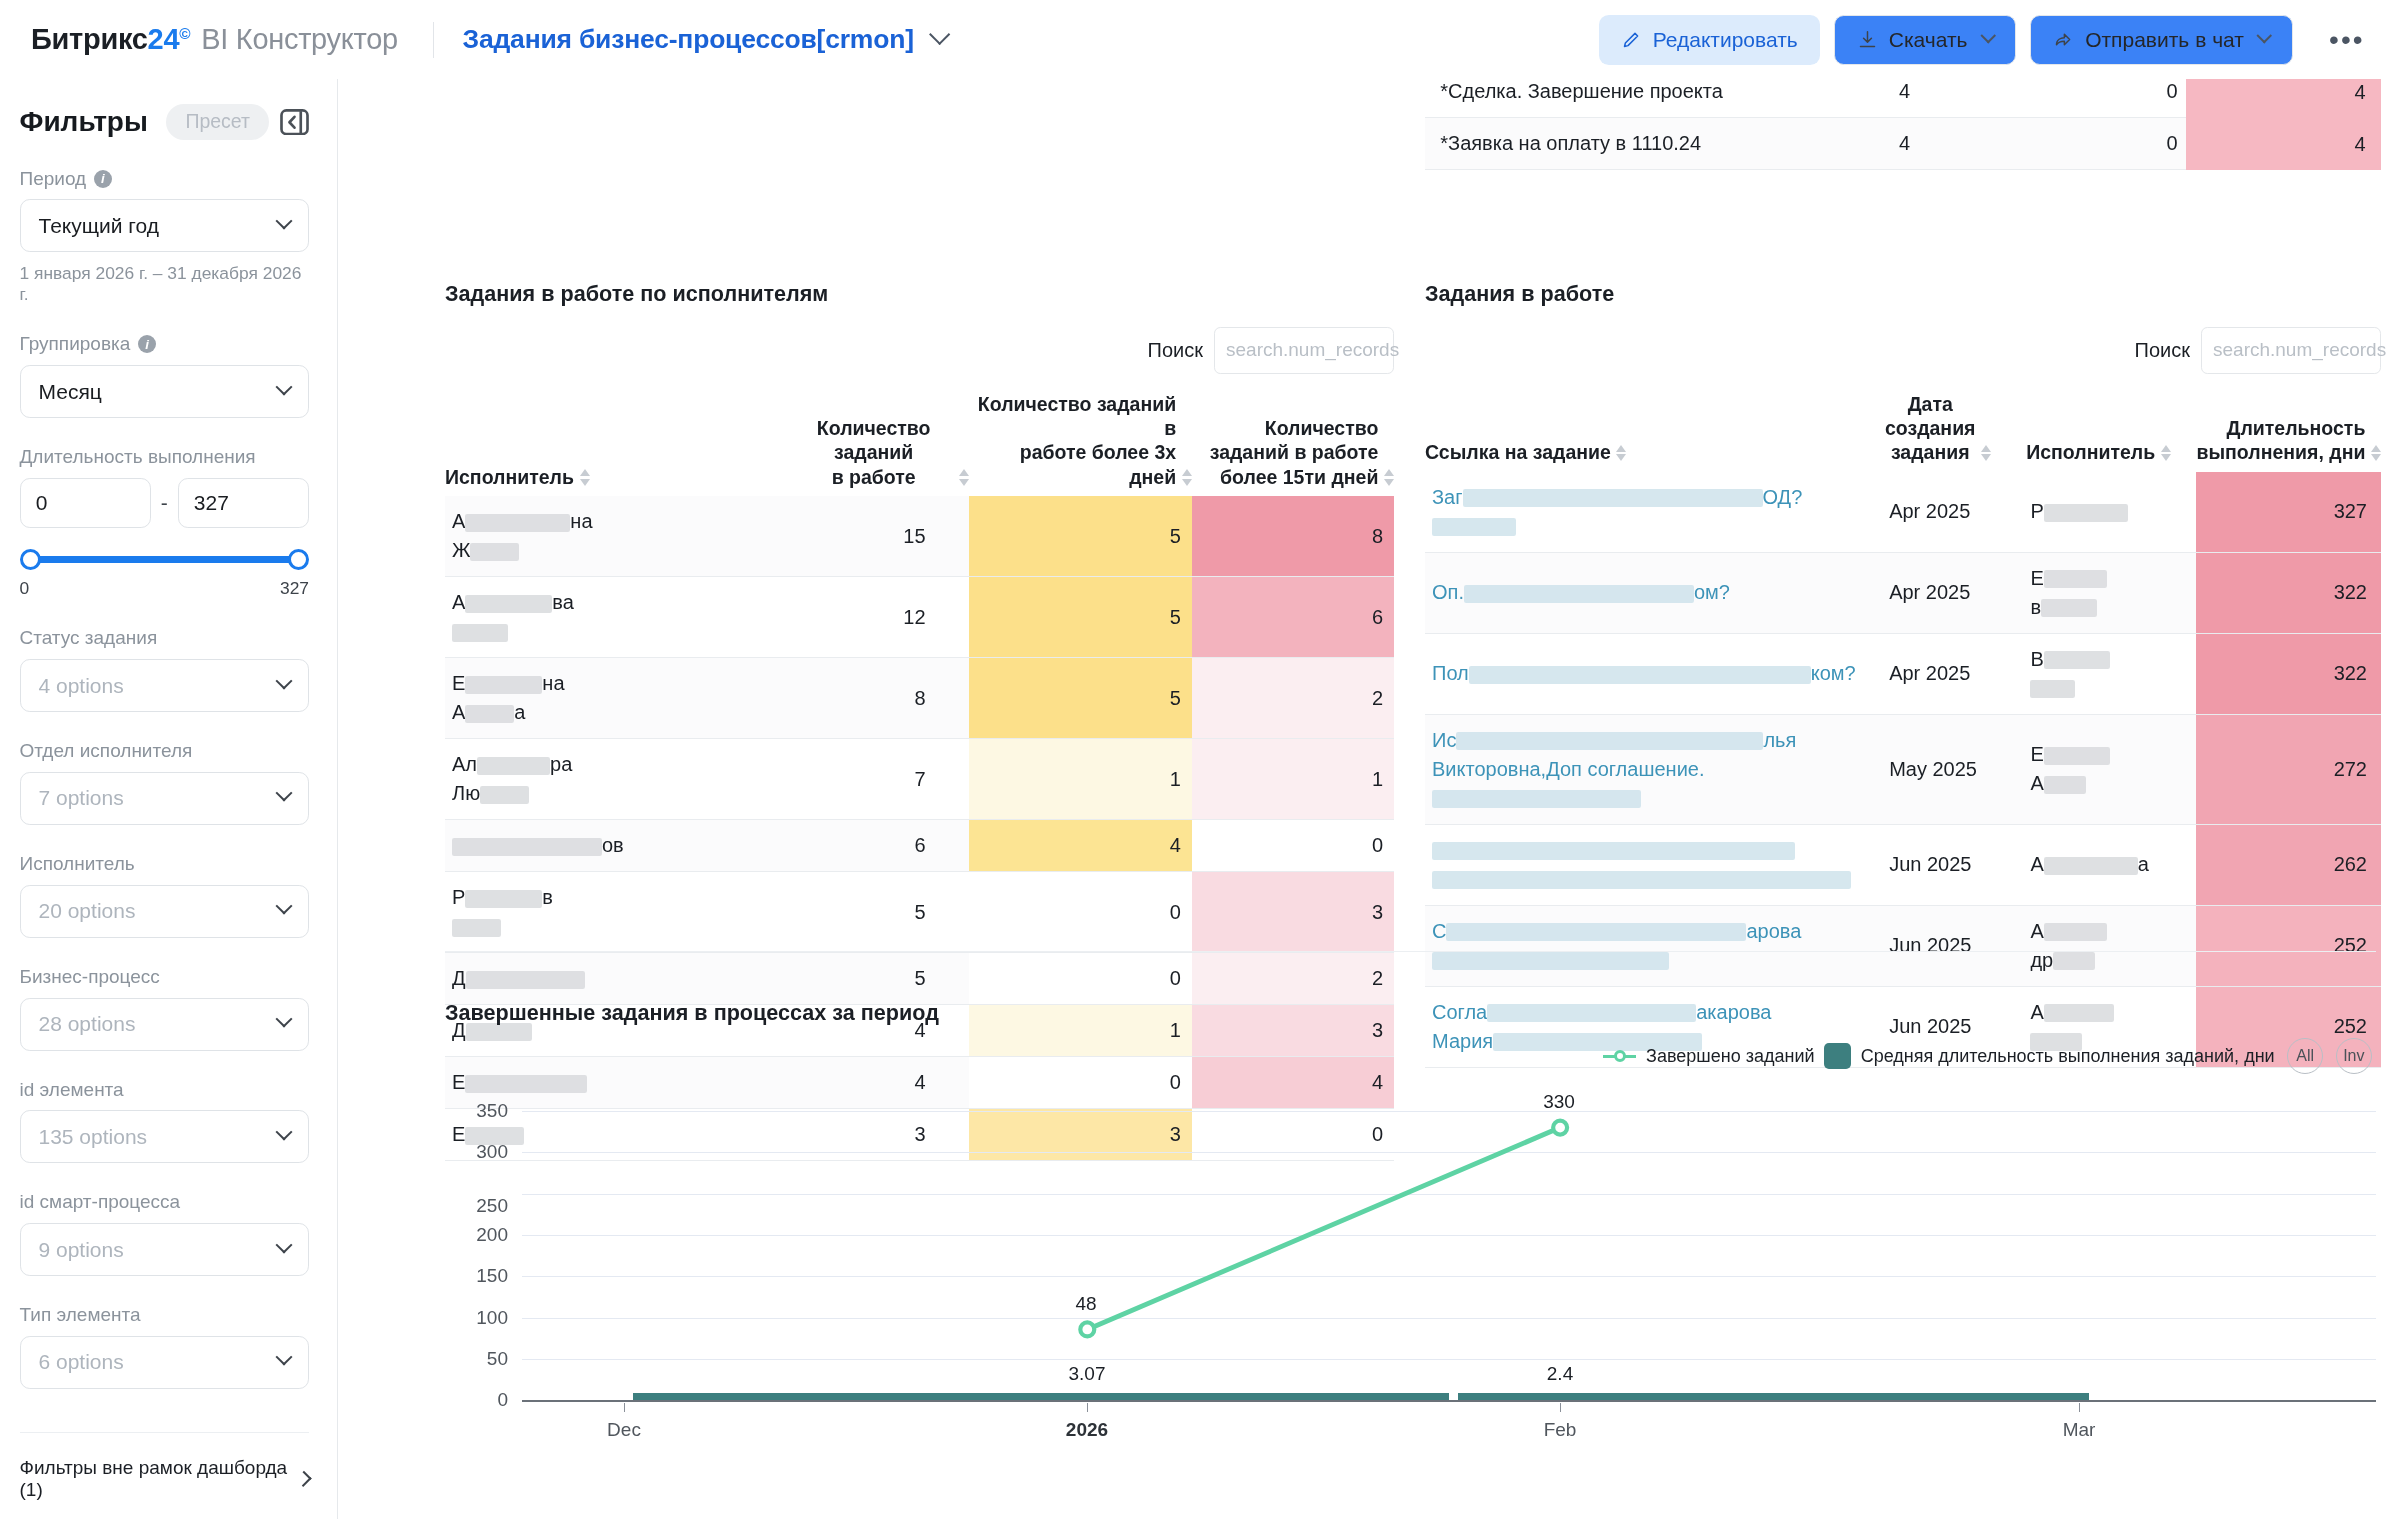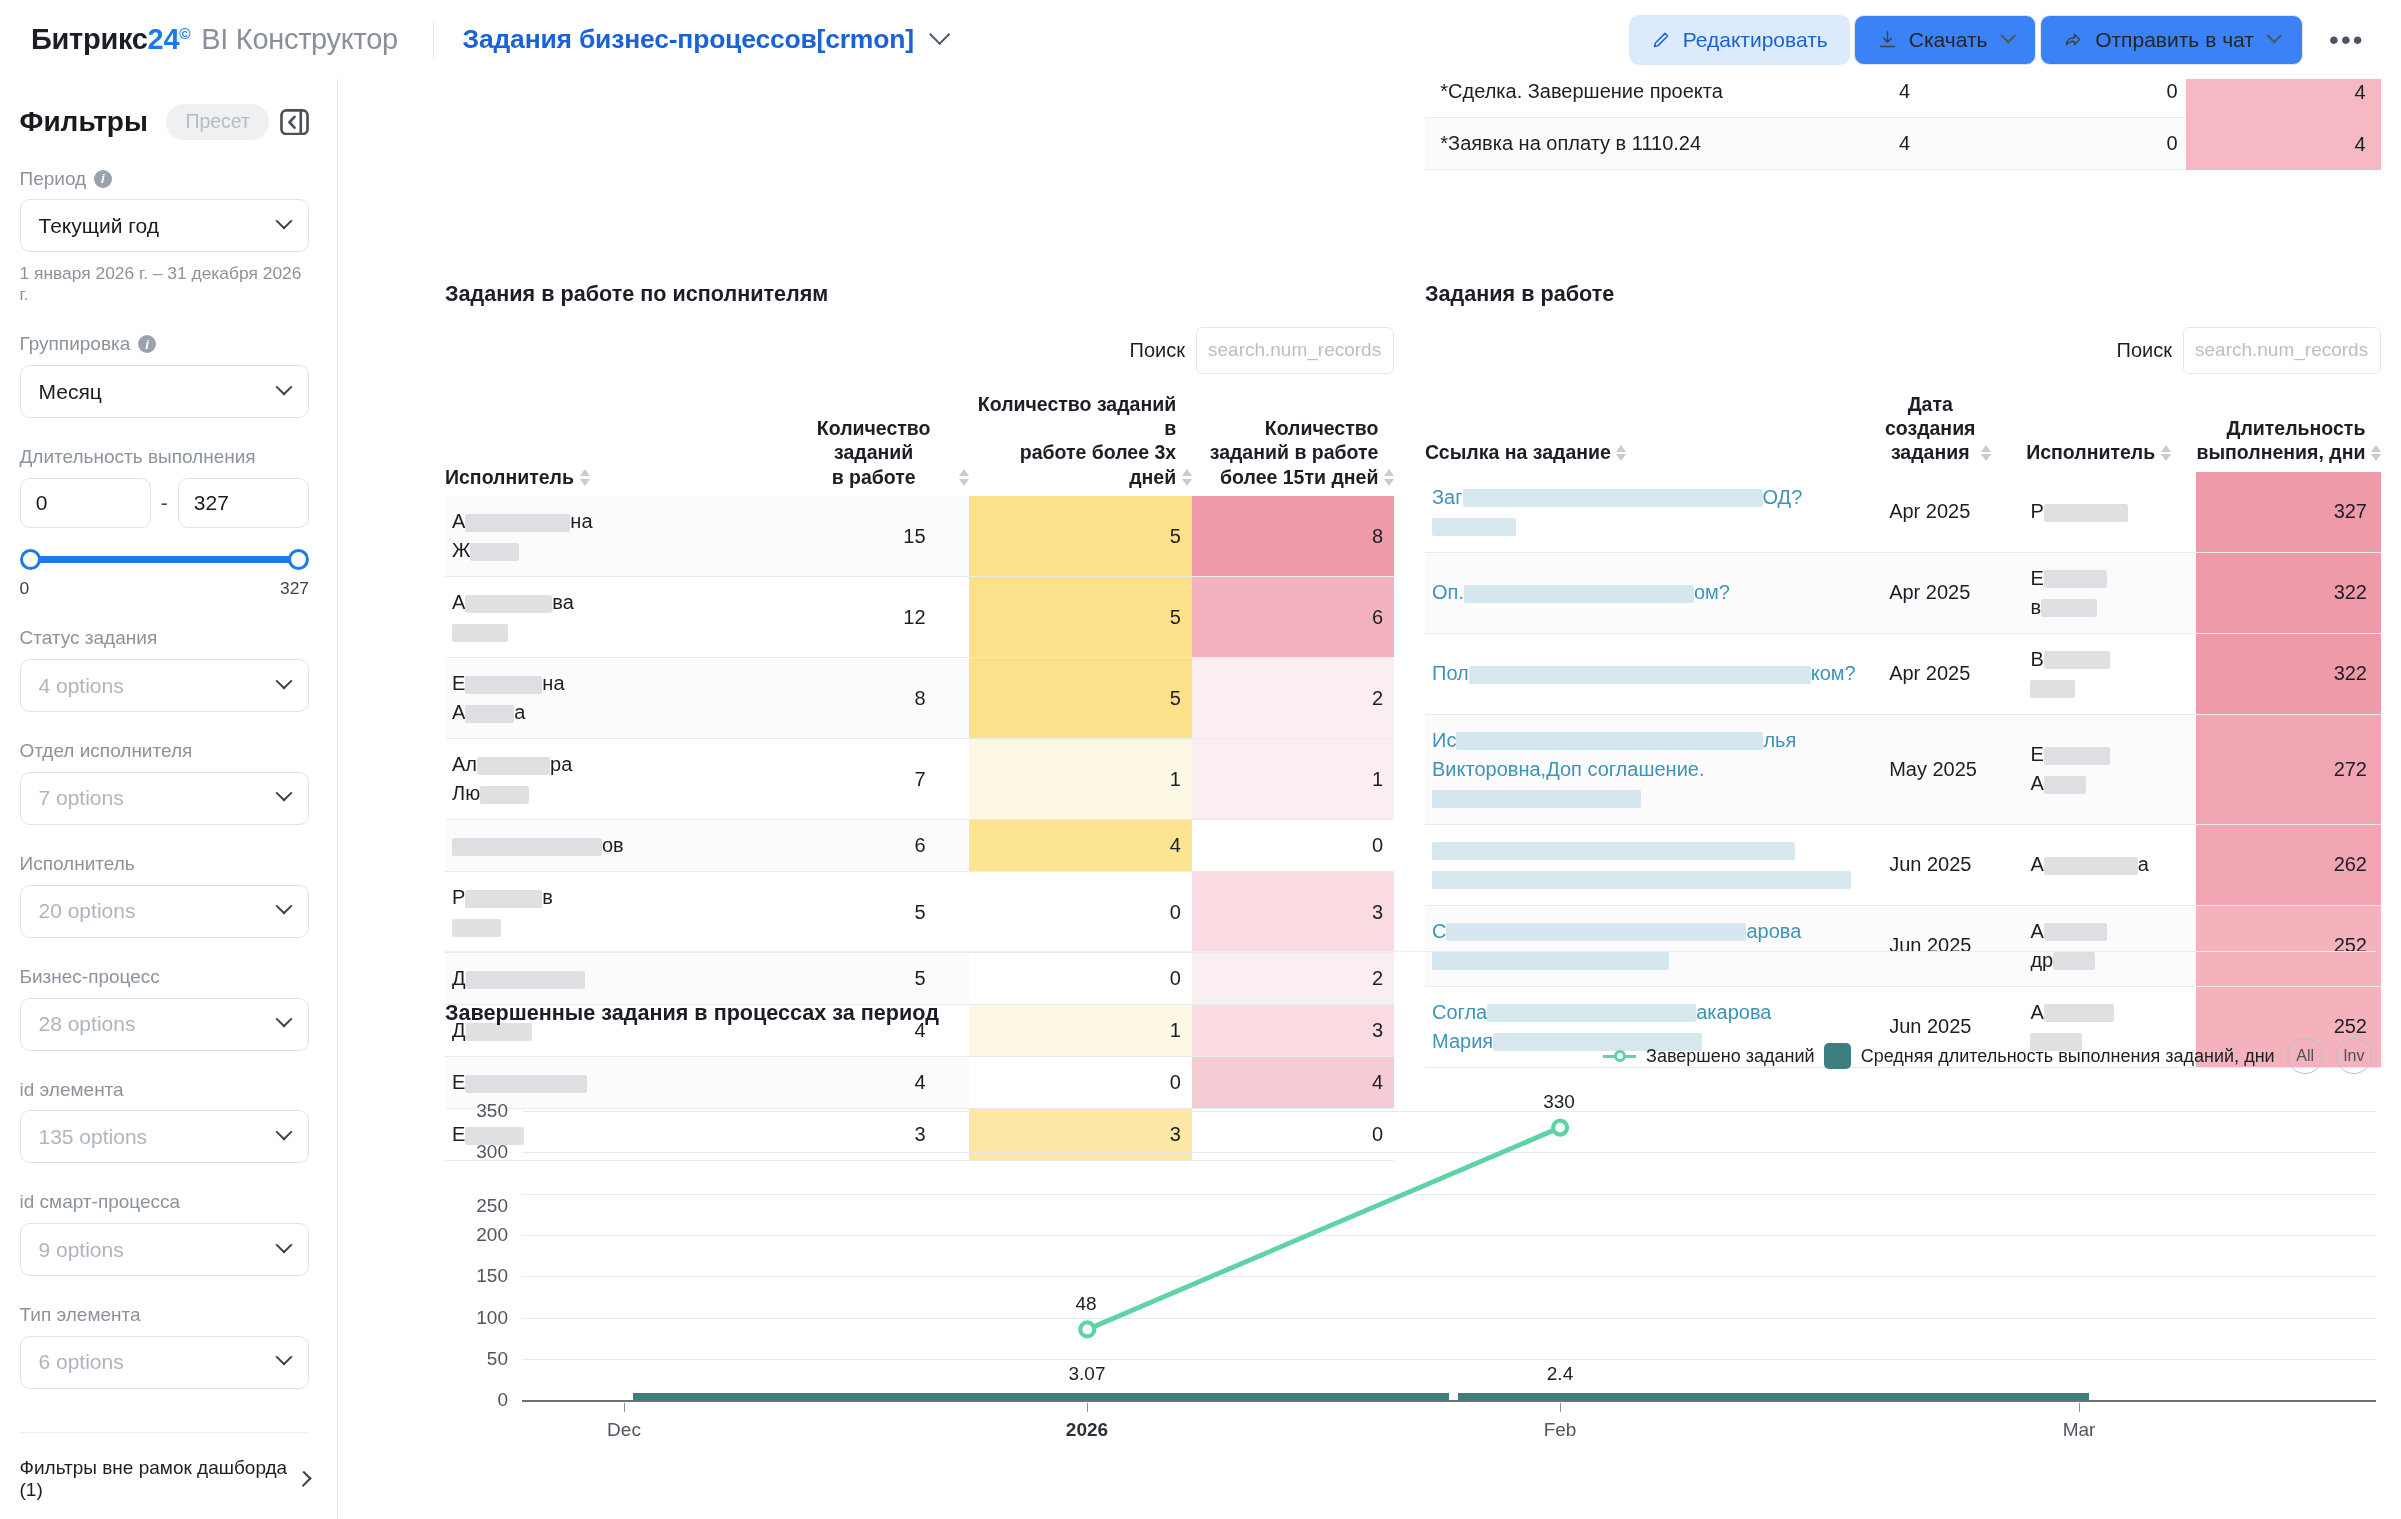--- a/index.html
+++ b/index.html
@@ -31,21 +31,21 @@
     font-size: 26.5px; font-weight: 700; color: #1a62d6; letter-spacing: -0.2px;
     display: flex; align-items: center; gap: 18px;
   }
   .chev-dn {
     display: inline-block; width: 15.3px; height: 15.3px;
     border-right: 2.8px solid #4b5563; border-bottom: 2.8px solid #4b5563;
     transform: rotate(45deg) translate(-3.5px,-3.5px);
   }
   .top-actions {
     position: absolute; right: 26.5px; top: 14.7px;
-    display: flex; align-items: center; gap: 4px;
+    display: flex; align-items: center; gap: 14px;
   }
   .btn {
     height: 50px; border-radius: 9.8px; display: flex; align-items: center;
     gap: 11px; padding: 0 22px; font-size: 21px; white-space: nowrap;
   }
   .btn-primary { background: #dcebfc; color: #1a62d6; font-weight: 400; }
   .btn-outline { background: #3b82f6; border: 1.4px solid #e4e7ea; color: #242629; }
   .btn .cdn {
     display: inline-block; width: 10.5px; height: 10.5px;
     border-right: 2.1px solid #4b5563; border-bottom: 2.1px solid #4b5563;
@@ -144,21 +144,21 @@
   
   .panel-left { position: absolute; left: 25px; top: 202px; width: 949px; }
   .panel-right { position: absolute; left: 1005px; top: 202px; width: 956px; }
 
   .search-row {
     display: flex; align-items: center; justify-content: flex-end;
     margin-top: 19.5px; gap: 11px;
   }
   .search-label { font-size: 20px; color: #1b1f25; }
   .search-box {
-    width: 198px; height: 47px; border: 1.4px solid #e4e7ea; border-radius: 6.3px;
+    width: 180px; height: 47px; border: 1.4px solid #e4e7ea; border-radius: 6.3px;
     display: flex; align-items: center; padding: 0 11px;
     font-size: 19px; color: #b9bfc6;
   }
 
   table.dt { width: 100%; border-collapse: collapse; margin-top: 18px; }
   table.dt th {
     font-size: 19.5px; font-weight: 700; color: #1b1f25; vertical-align: bottom;
     padding: 0 0 7px 0; line-height: 1.25;
   }
   .th-inner { display: flex; align-items: flex-end; gap: 5.6px; }

